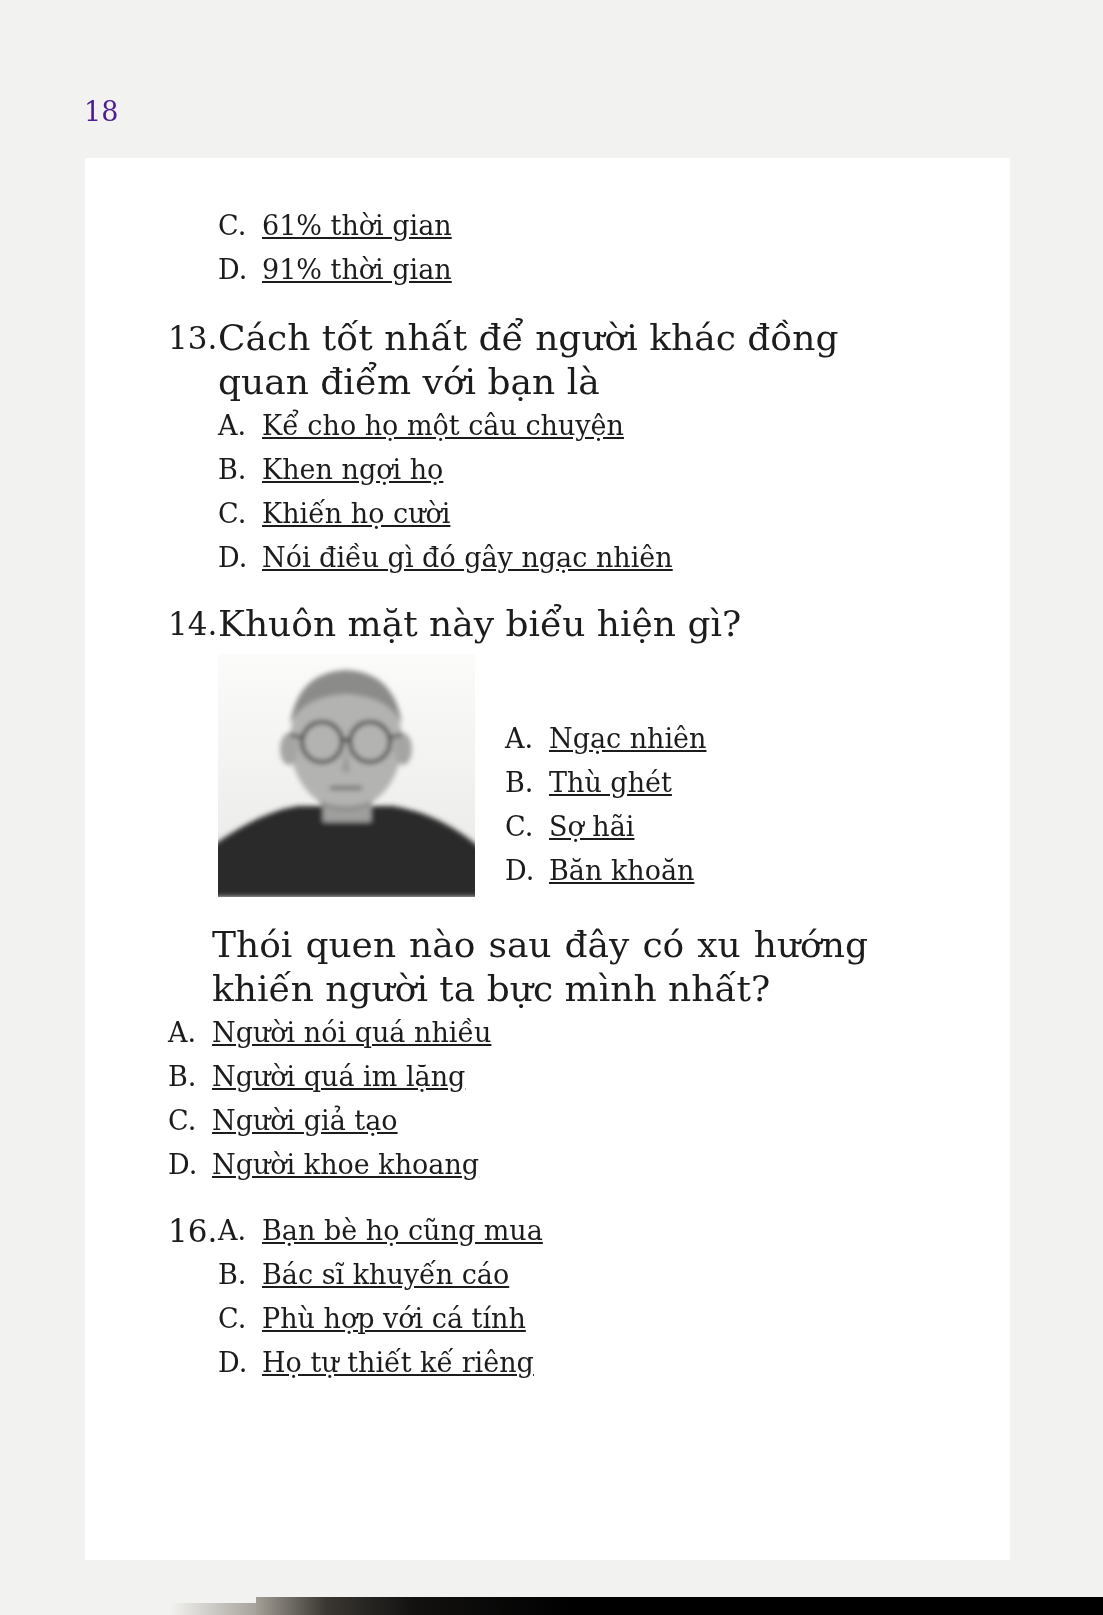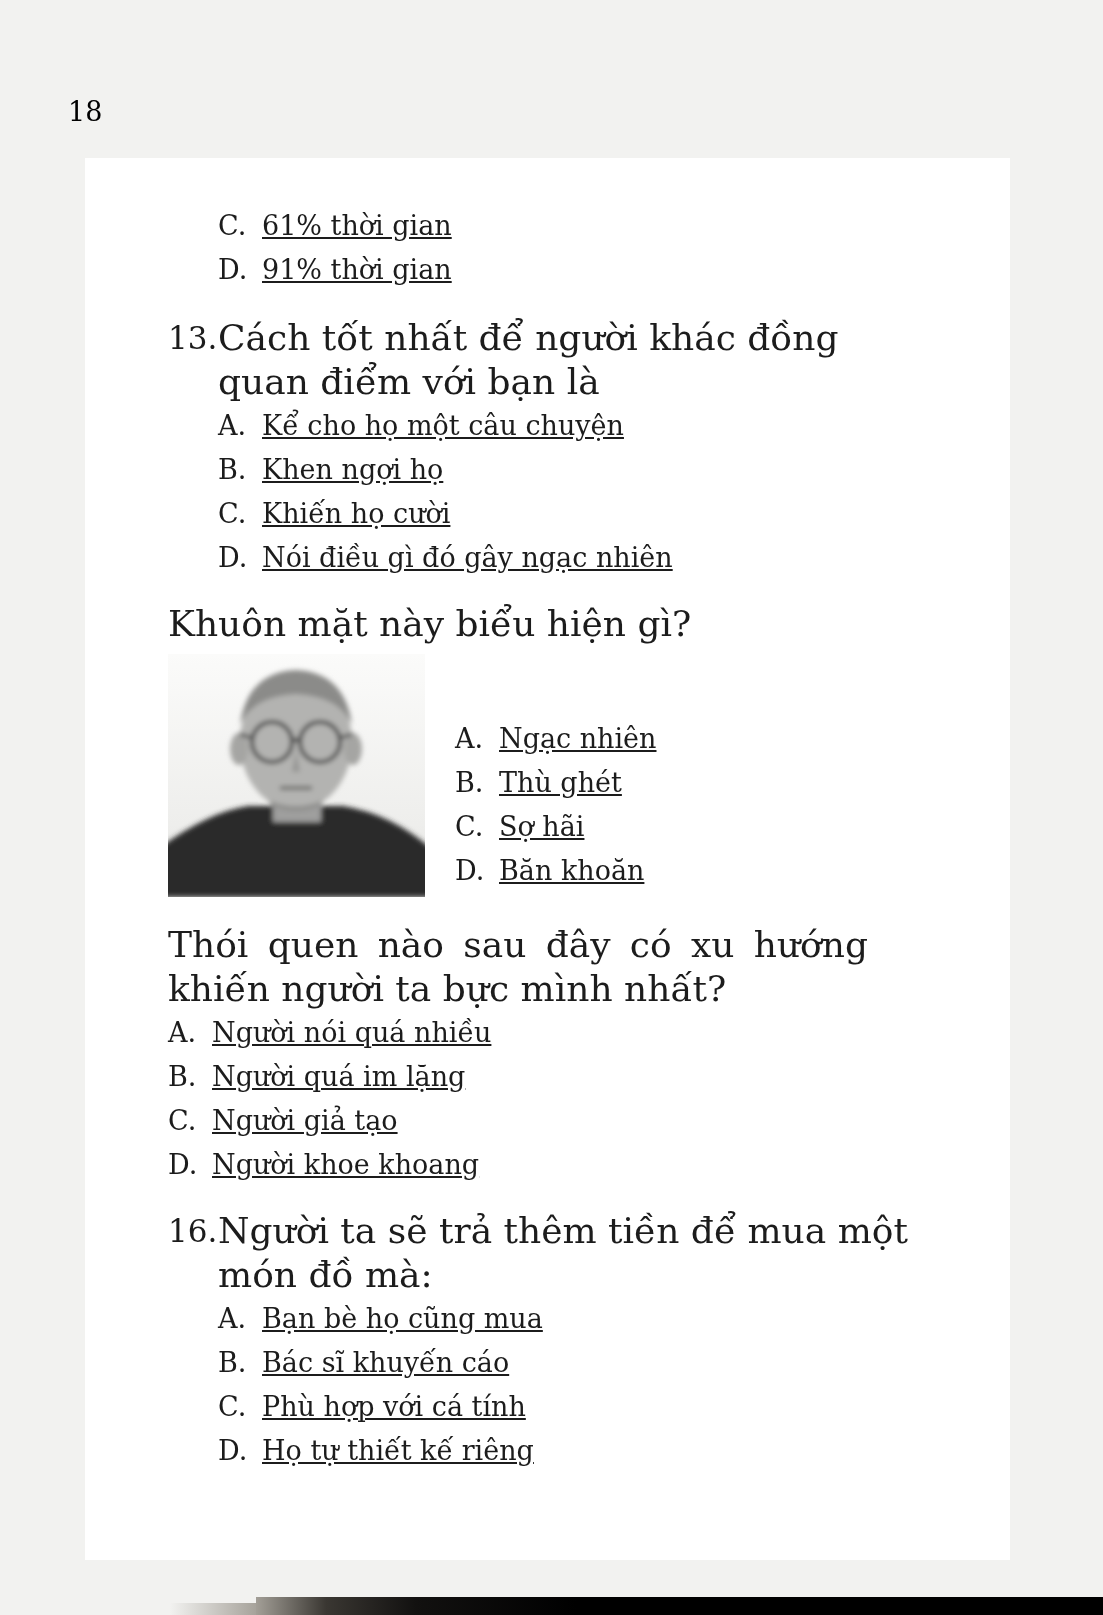--- a/index.html
+++ b/index.html
@@ -6,22 +6,22 @@
   html,body { margin:0; padding:0; }
   body {
     width:1103px; height:1615px;
     background:#f2f2f0;
     font-family:"DejaVu Serif", "Liberation Serif", serif;
     color:#1c1c1c;
     position:relative;
     overflow:hidden;
   }
   .page-number {
-    position:absolute; left:68px; top:96px;
-    font-size:27px; color:#000000;
+    position:absolute; left:84px; top:96px;
+    font-size:27px; color:#4c1d95;
   }
   .sheet {
     position:absolute; left:85px; top:158px;
     width:925px; height:1402px;
     background:#ffffff;
     padding:46px 40px 0 83px;
   }
   .carryover { margin-left:50px; margin-bottom:24px; }
   .opt {
     display:flex; align-items:baseline;
@@ -32,21 +32,21 @@
   .q { display:flex; margin-bottom:22px; }
   .q-num {
     width:50px; flex:0 0 50px;
     font-size:31px; line-height:44px;
   }
   .q-body { width:700px; }
   .q-text {
     font-size:36px; line-height:44px;
     margin-bottom:0;
   }
-  .q-text.justify { text-align:justify; }
+  .q-text.justify { text-align:justify;margin-left:44px; }
   .q-opts { margin-top:0; }
   .media-row {
     display:flex; align-items:flex-end;
     margin:8px 0 4px 0;
   }
   .face-photo {
     width:257px; height:243px;
     background:#f3f3f2;
     flex:0 0 257px;
     overflow:hidden;
@@ -98,20 +98,21 @@
         </div>
         <div class="opt">
           <span class="opt-label">D.</span>
           <span class="opt-text">Nói điều gì đó gây ngạc nhiên</span>
         </div>
       </div>
     </div>
   </div>
 
   <div class="q">
+    <span class="q-num">14.</span>
     <div class="q-body">
       <div class="q-text">Khuôn mặt này biểu hiện gì?</div>
       <div class="media-row">
         <div class="face-photo">
           <svg width="257" height="243" viewBox="0 0 257 243" xmlns="http://www.w3.org/2000/svg">
             <defs>
               <filter id="blur1">
                   <feGaussianBlur stdDeviation="2.4"></feGaussianBlur>
                 </filter>
               <linearGradient id="bgGrad" x1="0" y1="0" x2="0" y2="1">
@@ -190,21 +191,20 @@
           <span class="opt-label">D.</span>
           <span class="opt-text">Người khoe khoang</span>
         </div>
       </div>
     </div>
   </div>
 
   <div class="q">
     <span class="q-num">16.</span>
     <div class="q-body">
-      <div class="q-text">Người ta sẽ trả thêm tiền để mua một món đồ mà:</div>
       <div class="q-opts">
         <div class="opt">
           <span class="opt-label">A.</span>
           <span class="opt-text">Bạn bè họ cũng mua</span>
         </div>
         <div class="opt">
           <span class="opt-label">B.</span>
           <span class="opt-text">Bác sĩ khuyến cáo</span>
         </div>
         <div class="opt">

